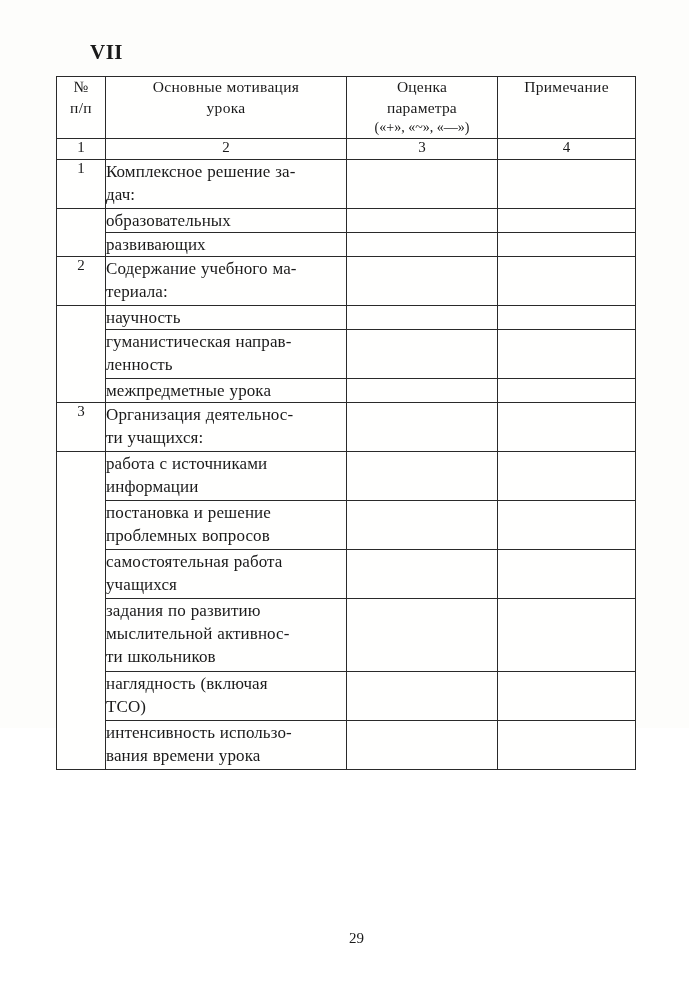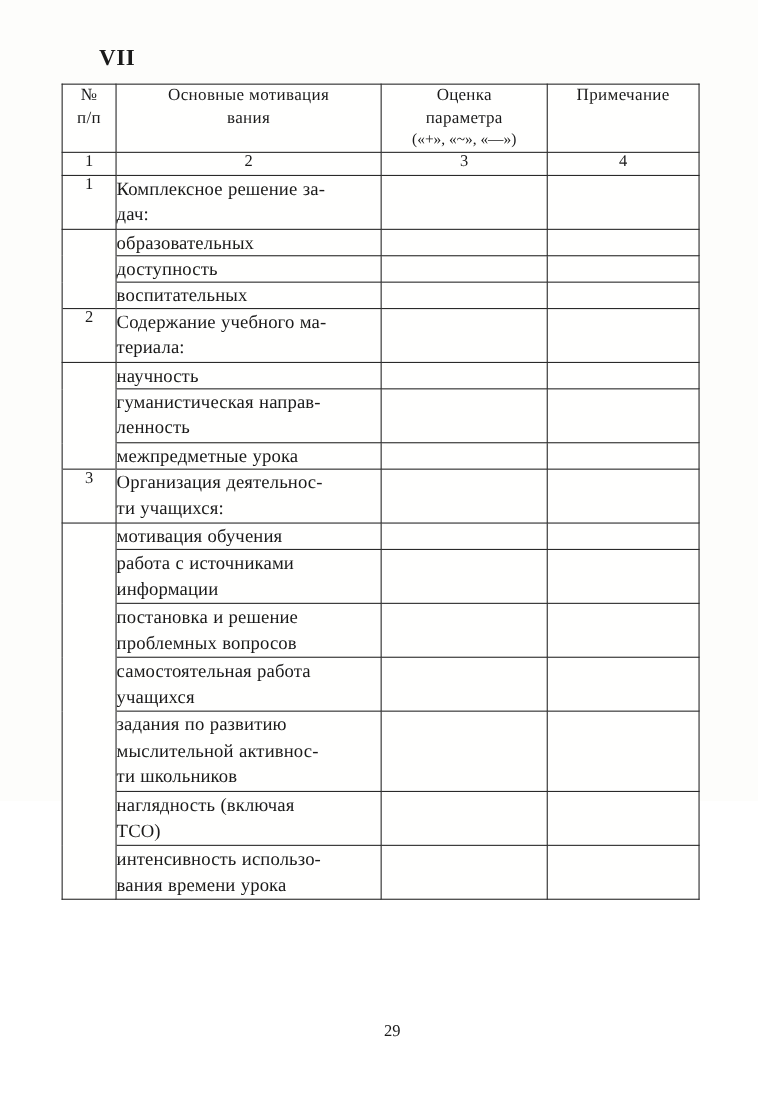--- a/index.html
+++ b/index.html
@@ -138,21 +138,21 @@
       <col class="c-note">
     </colgroup>
     <tbody>
       <tr>
         <td class="hdr-cell hdr-vmid">
           <span>№</span><br>
           <span>п/п</span>
         </td>
         <td class="hdr-cell hdr-vmid">
           <span>Основные мотивация</span><br>
-          <span>вания</span>
+          <span>урока</span>
         </td>
         <td class="hdr-cell tight hdr-vmid">
           <span>Оценка</span><br>
           <span>параметра</span>
           <span class="hdr-sub">(«+», «~», «—»)</span>
         </td>
         <td class="hdr-cell hdr-vmid">
           <span>Примечание</span>
         </td>
       </tr>
@@ -171,27 +171,21 @@
           <td class="blank-cell"></td>
         </tr>
         <tr class="r1">
           <td class="idx-cell" style="border-top: none; border-bottom: none;"></td>
           <td class="param-cell j2">образовательных</td>
           <td class="blank-cell"></td>
           <td class="blank-cell"></td>
         </tr>
         <tr class="r1">
           <td class="idx-cell" style="border-top: none; border-bottom: none;"></td>
-          <td class="param-cell j2">доступность</td>
-          <td class="blank-cell"></td>
-          <td class="blank-cell"></td>
-        </tr>
-        <tr class="r1">
-          <td class="idx-cell" style="border-top: none; border-bottom: none;"></td>
-          <td class="param-cell j2">воспитательных</td>
+          <td class="param-cell j2">развивающих</td>
           <td class="blank-cell"></td>
           <td class="blank-cell"></td>
         </tr>
         <tr class="r2">
           <td class="idx-cell">2</td>
           <td class="param-cell j2">Содержание учебного ма-<br>териала:</td>
           <td class="blank-cell"></td>
           <td class="blank-cell"></td>
         </tr>
         <tr class="r1">
@@ -211,26 +205,20 @@
           <td class="param-cell j2">межпредметные урока</td>
           <td class="blank-cell"></td>
           <td class="blank-cell"></td>
         </tr>
         <tr class="r2">
           <td class="idx-cell">3</td>
           <td class="param-cell j2">Организация деятельнос-<br>ти учащихся:</td>
           <td class="blank-cell"></td>
           <td class="blank-cell"></td>
         </tr>
-        <tr class="r1">
-          <td class="idx-cell" style="border-top: none; border-bottom: none;"></td>
-          <td class="param-cell j2">мотивация обучения</td>
-          <td class="blank-cell"></td>
-          <td class="blank-cell"></td>
-        </tr>
         <tr class="r2">
           <td class="idx-cell" style="border-top: none; border-bottom: none;"></td>
           <td class="param-cell j2">работа с источниками<br>информации</td>
           <td class="blank-cell"></td>
           <td class="blank-cell"></td>
         </tr>
         <tr class="r2">
           <td class="idx-cell" style="border-top: none; border-bottom: none;"></td>
           <td class="param-cell j2">постановка и решение<br>проблемных вопросов</td>
           <td class="blank-cell"></td>

